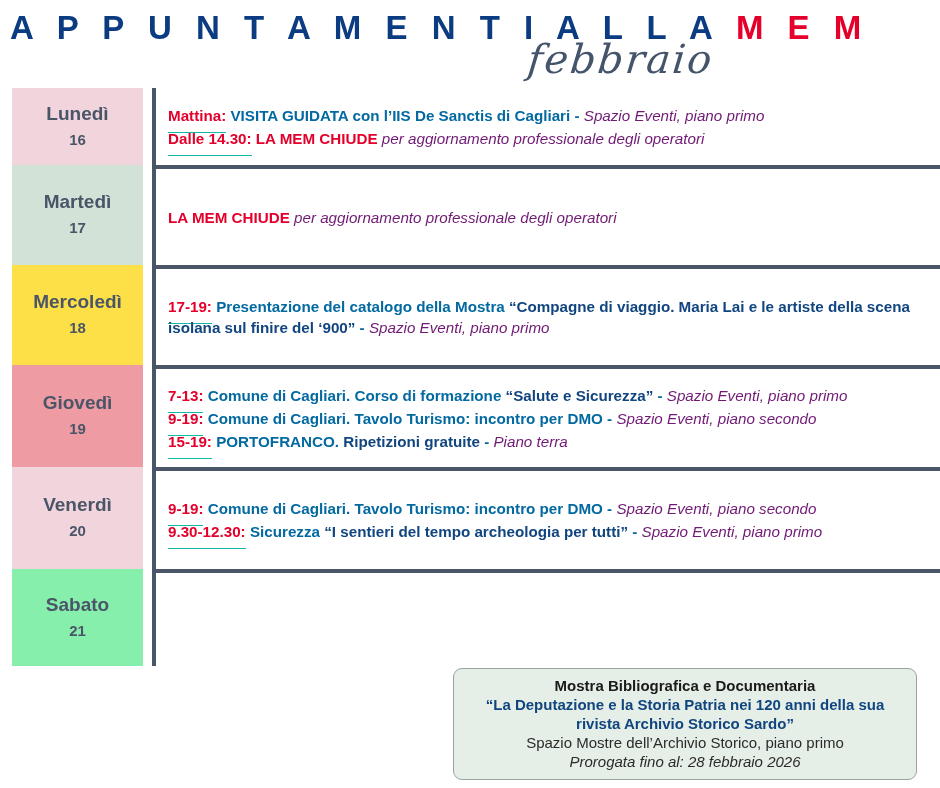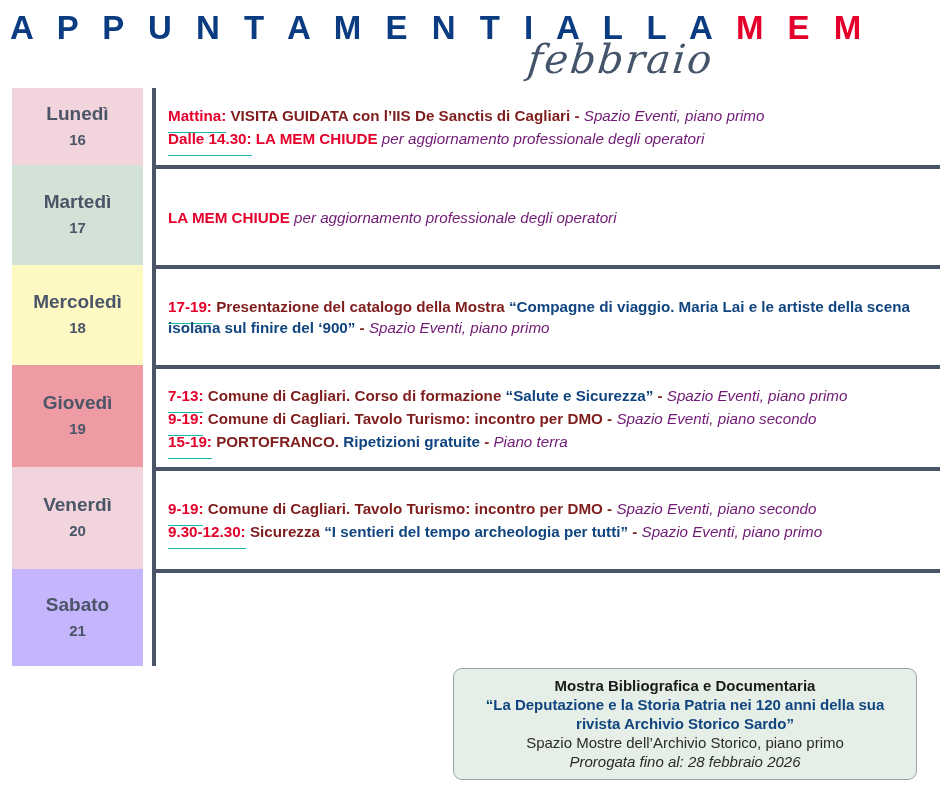--- a/index.html
+++ b/index.html
@@ -100,21 +100,21 @@
     line-height: 21px;
     margin: 1px 0;
     color: #1a1a1a;
   }
   .time {
     color: #E4002B;
     font-weight: 700;
     border-bottom: 1px solid #14b8a6;
     padding-bottom: 8px;
   }
-  .b   { font-weight: 700; color: #7f1d1d; }
+  .b   { font-weight: 700; color: #0369a1; }
   .red { font-weight: 700; color: #E4002B; }
   .blue{ font-weight: 700; color: #11457f; }
   .loc { font-style: italic; font-weight: 400; color: #701a75; text-align: right; }
 
   
   .footer {
     position: relative;
     height: 90px;
   }
   .logo {
@@ -205,21 +205,21 @@
       <div class="daycell" style="background: rgb(211, 226, 214);">
         <div>Martedì</div>
         <div class="dnum">17</div>
       </div>
       <div class="gap"></div>
       <div class="events topline">
         <div class="evline"><span class="red">LA MEM CHIUDE</span><span class="loc"> per aggiornamento professionale degli operatori</span></div>
       </div>
     </div>
     <div class="row" style="height: 100px;">
-      <div class="daycell" style="background: #fef9c3;">
+      <div class="daycell" style="background: #fde047;">
         <div>Mercoledì</div>
         <div class="dnum">18</div>
       </div>
       <div class="gap"></div>
       <div class="events topline">
         <div class="evline"><span class="time">17-19:</span><span class="b"> Presentazione del catalogo della Mostra </span><span class="blue">“Compagne di viaggio. Maria Lai e le artiste della scena isolana sul finire del ‘900”</span><span class="b"> - </span><span class="loc">Spazio Eventi, piano primo</span></div>
       </div>
     </div>
     <div class="row" style="height: 102px;">
       <div class="daycell" style="background: rgb(238, 155, 163);">
@@ -238,21 +238,21 @@
         <div>Venerdì</div>
         <div class="dnum">20</div>
       </div>
       <div class="gap"></div>
       <div class="events topline">
         <div class="evline"><span class="time">9-19:</span><span class="b"> Comune di Cagliari. Tavolo Turismo: incontro per DMO</span><span class="b"> - </span><span class="loc">Spazio Eventi, piano secondo</span></div>
         <div class="evline"><span class="time">9.30-12.30:</span><span class="b"> Sicurezza </span><span class="blue">“I sentieri del tempo archeologia per tutti”</span><span class="b"> - </span><span class="loc">Spazio Eventi, piano primo</span></div>
       </div>
     </div>
     <div class="row" style="height: 97px;">
-      <div class="daycell" style="background: #c4b5fd;">
+      <div class="daycell" style="background: #86efac;">
         <div>Sabato</div>
         <div class="dnum">21</div>
       </div>
       <div class="gap"></div>
       <div class="events topline"></div>
     </div>
   </div>
 
 <div class="footer">
 

